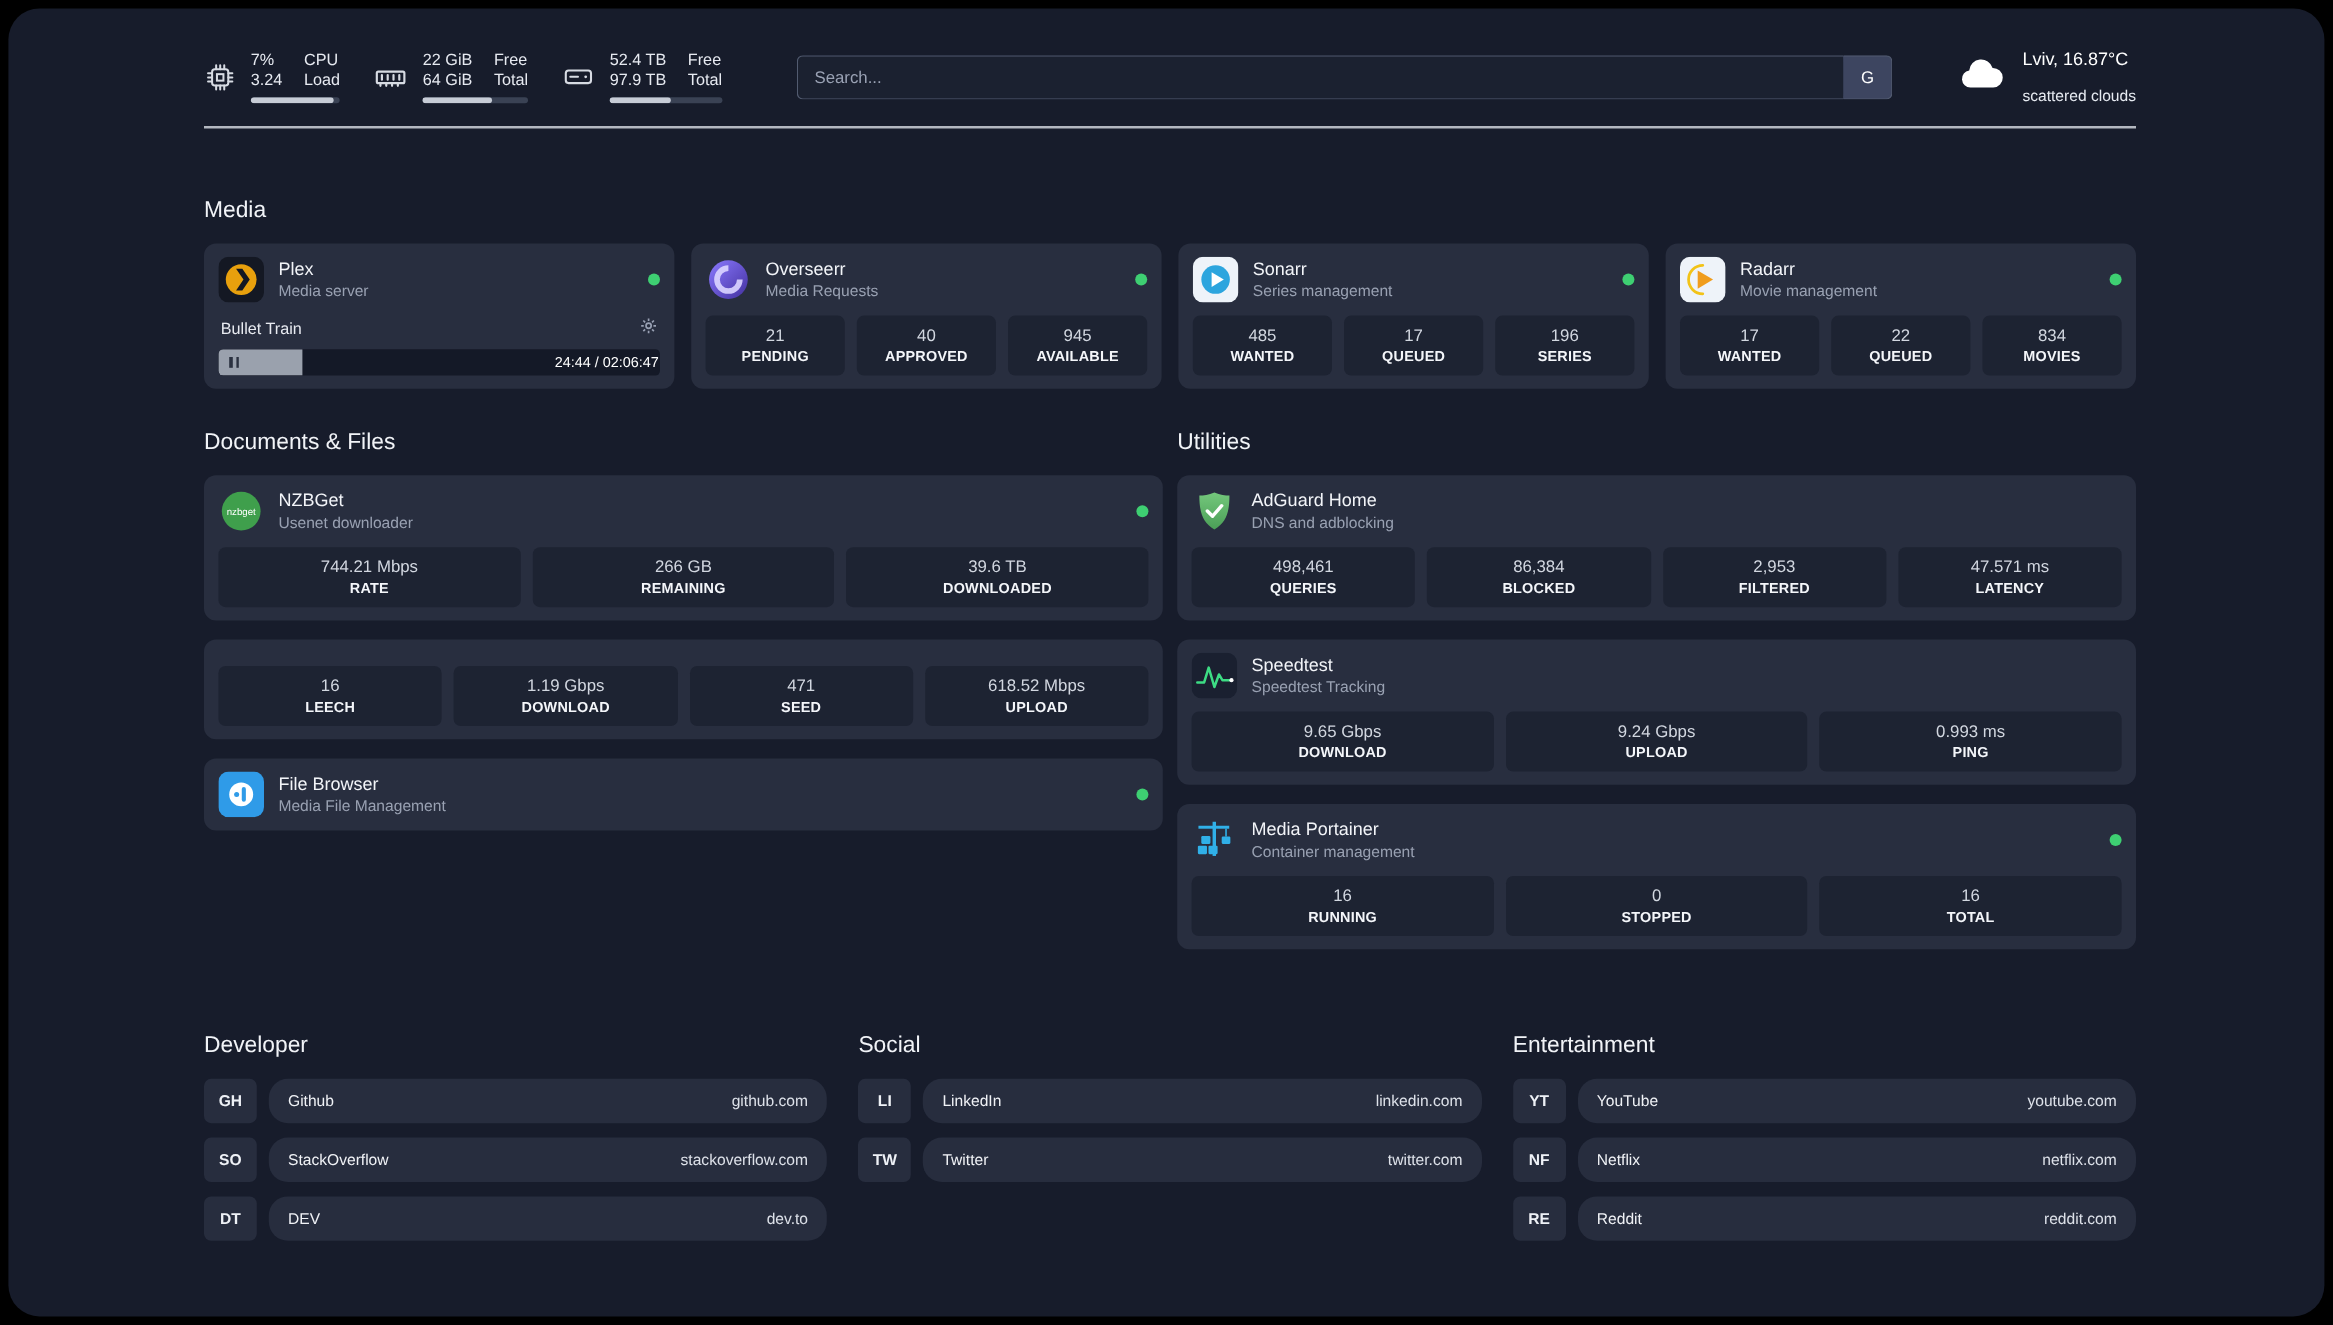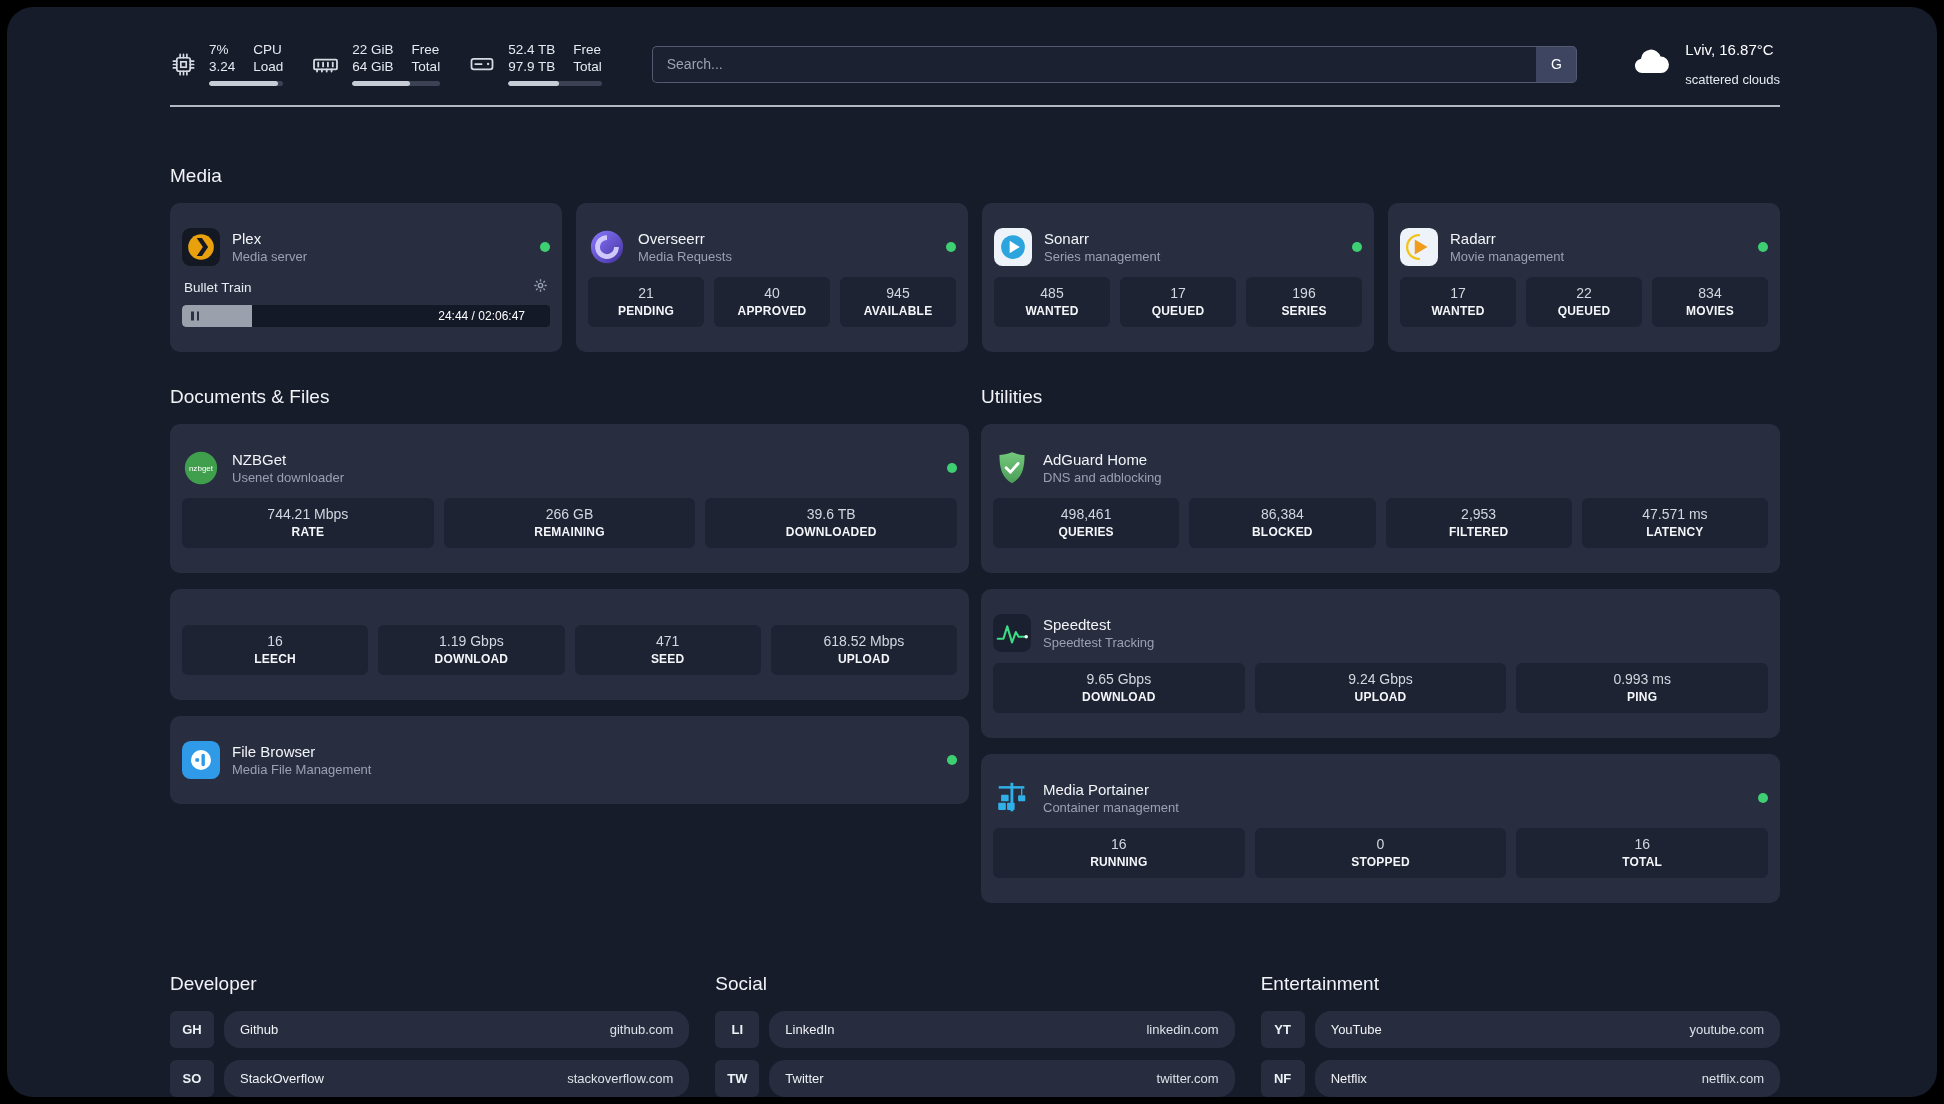--- a/index.html
+++ b/index.html
@@ -9,62 +9,62 @@
   
   .topbar { display:flex; align-items:center; gap:28px; }
   .metric { display:flex; align-items:center; gap:12px; color:#e7eaf1; }
   .metric-icon svg { display:block; }
   .metric-body { display:flex; flex-direction:column; }
   .metric-rows { display:flex; gap:18px; font-size:13.5px; line-height:1.25; }
   .mcol { display:flex; flex-direction:column; }
   .bar { height:5px; background:#3a4254; border-radius:3px; margin-top:6px; overflow:hidden; }
   .fill { height:100%; background:#c7ccd6; border-radius:3px; }
 
-  .search-wrap { flex:1; display:flex; margin:0 26px 0 22px; }
+  .search-wrap { flex:1; display:flex; margin:0 26px 0 34px; }
   .search-input { flex:1; height:37px; background:#1b2130; border:1px solid #525b70; border-right:none;
     border-radius:5px 0 0 5px; color:#e3e7ef; padding:0 14px; font-size:14px; outline:none;
     font-family:"Liberation Sans","DejaVu Sans",sans-serif; }
   .search-input::placeholder { color:#9aa2b4; }
   .search-btn { width:41px; height:37px; background:#3d4560; border:1px solid #525b70; border-left:none;
     border-radius:0 5px 5px 0; color:#fff; display:flex; align-items:center; justify-content:center;
     font-size:14px; cursor:pointer; }
 
   .weather { display:flex; align-items:center; gap:12px; color:#fff; }
   .weather-line1 { font-size:15px; }
   .weather-line2 { font-size:13px; color:#e6eaf1; margin-top:14px; }
 
   .divider { margin-top:18px; border-top:2px solid rgba(223,227,235,0.78); }
 
   
   .section-title { font-size:19px; font-weight:500; color:#f1f3f7; }
   .media-section { margin-top:58px; }
   .media-grid { display:grid; grid-template-columns:repeat(4,1fr); gap:14px; margin-top:16px; }
 
-  .card { background:#282e3f; border-radius:10px; padding:25px 12px; cursor:pointer; }
+  .card { background:#282e3f; border-radius:10px; padding:11px 12px; cursor:pointer; }
   .card-head { display:flex; align-items:center; gap:12px; }
   .app-icon { width:38px; height:38px; flex-shrink:0; display:flex; align-items:center; justify-content:center; }
   .app-icon svg { display:block; }
   .app-meta { min-width:0; }
   .app-name { font-size:15px; color:#f2f4f8; }
   .app-sub { font-size:13px; color:#99a1b2; margin-top:2px; }
   .status-dot { margin-left:auto; width:10px; height:10px; border-radius:50%; background:#3ecf72; flex-shrink:0; }
 
   .stats-row { display:flex; gap:10px; margin-top:11px; }
   .stat { flex:1; background:#1d2332; border-radius:6px; padding:8px 4px 9px; text-align:center; }
   .stat-value { font-size:14px; color:#d2d7e0; }
   .stat-label { font-size:12px; font-weight:700; color:#f4f6fa; margin-top:3px; letter-spacing:.2px; }
 
   
   .now-playing-row { display:flex; align-items:center; justify-content:space-between; margin-top:12px;
     color:#e8ebf1; font-size:13.5px; padding:0 2px; }
   .player-row { margin-top:9px; position:relative; height:22px; background:#141927; border-radius:4px; overflow:hidden; }
   .player-fill { position:absolute; left:0; top:0; bottom:0; background:#9aa1ad; border-radius:4px 0 0 4px; }
   .pause { position:absolute; left:9px; top:50%; transform:translateY(-50%); display:flex; gap:3px; }
   .pause i { display:block; width:2.5px; height:9px; background:#2b3140; }
-  .player-time { position:absolute; right:25px; top:50%; transform:translateY(-50%); font-size:12px; color:#fff; }
+  .player-time { position:absolute; right:1px; top:50%; transform:translateY(-50%); font-size:12px; color:#fff; }
 
   .twocol { display:grid; grid-template-columns:1fr 1fr; gap:12px; margin-top:34px; align-items:start; }
   .col-stack { display:flex; flex-direction:column; gap:16px; margin-top:16px; }
 
   
   .bookmarks { display:grid; grid-template-columns:1fr 1fr 1fr; gap:26px; margin-top:70px; }
   .bm-rows { margin-top:16px; display:flex; flex-direction:column; gap:12px; }
   .bm-row { display:flex; gap:10px; cursor:pointer; }
   .bm-badge { width:44px; height:37px; background:#272d3e; border-radius:6px; display:flex; align-items:center;
     justify-content:center; color:#eef1f6; font-weight:700; font-size:13px; flex-shrink:0; }

